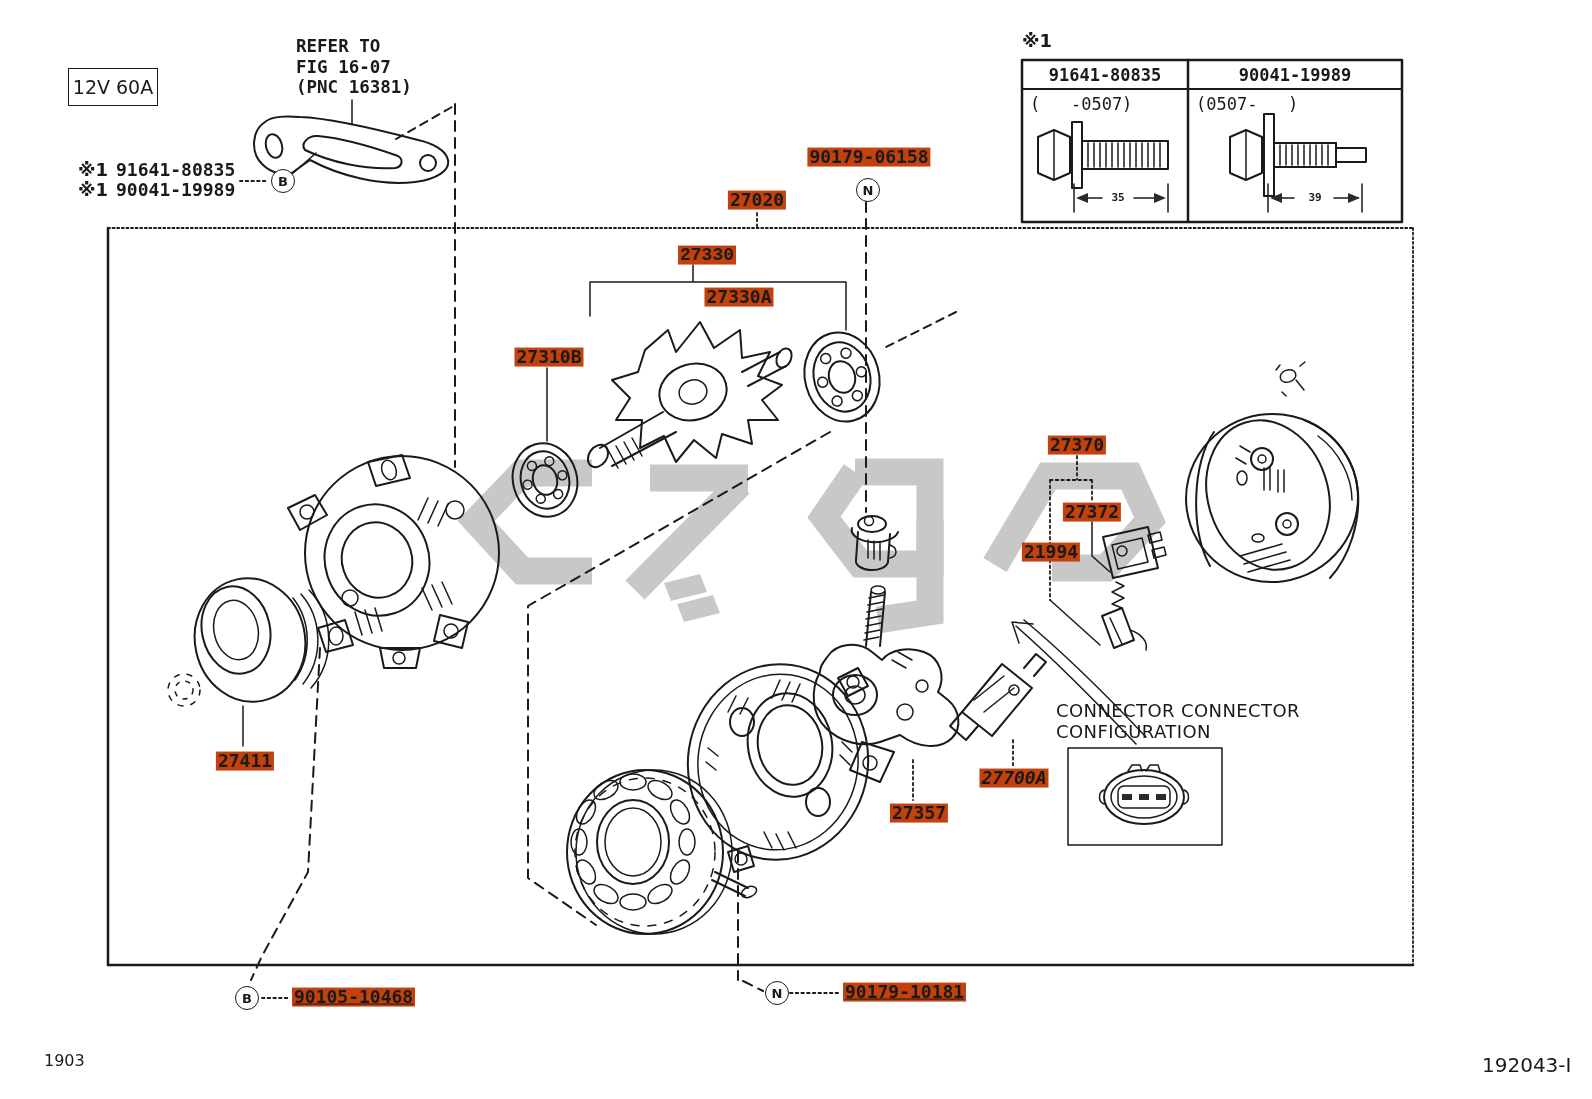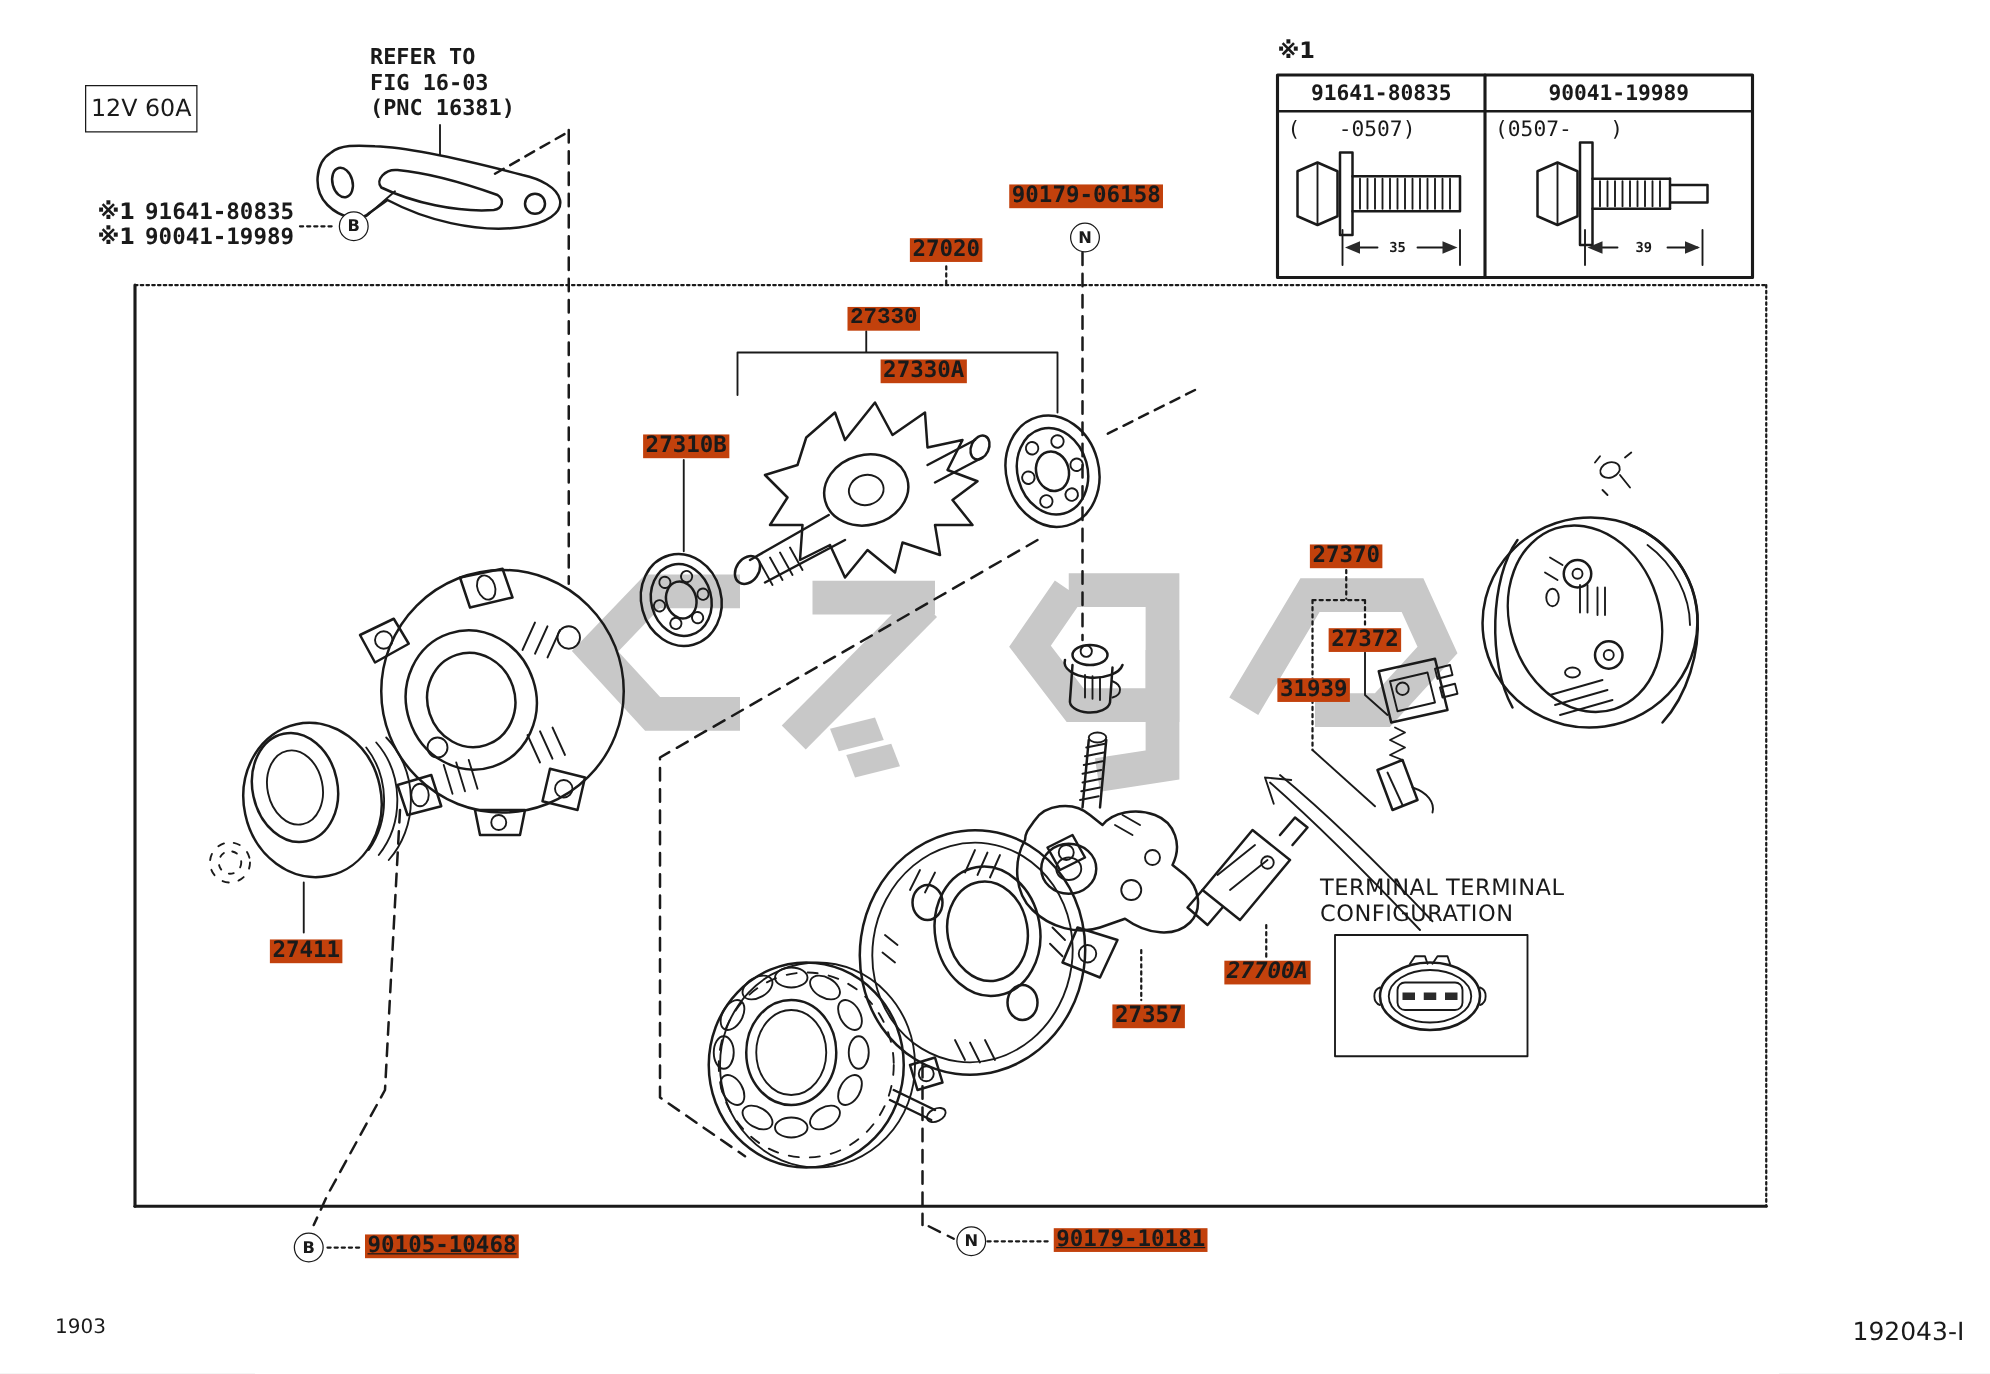--- a/index.html
+++ b/index.html
@@ -308,21 +308,21 @@
 
   <g>
     <path class="ln thin" d="M1136,744 Q1066,670 1016,626"></path>
     <path class="ln thin" d="M1146,737 Q1076,663 1024,620"></path>
     <path class="ln thin" d="M1012,622 L1033,624 M1012,622 L1019,643"></path>
   </g>
 </svg>
 
 <div class="badge">12V 60A</div>
 
-<div class="refer" style="left:296px;top:36px;"><span>REFER TO</span><br><span>FIG 16-03</span><br><span>(PNC 16381)</span></div>
+<div class="refer" style="left:296px;top:36px;"><span>REFER TO</span><br><span>FIG 16-07</span><br><span>(PNC 16381)</span></div>
 
 <div class="mark-row" style="left:78px;top:159px;">
   <span class="mark">※1</span>
   <span>91641-80835</span>
 </div>
 <div class="mark-row" style="left:78px;top:179px;">
   <span class="mark">※1</span>
   <span>90041-19989</span>
 </div>
 <div class="circle-letter" style="left:283px;top:181px;">B</div>
@@ -339,25 +339,25 @@
 <div class="tdate" style="left:1196px;top:104px;">(0507-   )</div>
 <div class="pn dim" style="left:1118px;top:198px;">35</div>
 <div class="pn dim" style="left:1315px;top:198px;">39</div>
 
 <div class="pn" style="left:707px;top:255px;font-family:Liberation Mono, monospace;">27330</div>
 <div class="pn" style="left:739px;top:297px;">27330A</div>
 <div class="pn" style="left:549px;top:357px;">27310B</div>
 <div class="pn" style="left:245px;top:761px;">27411</div>
 <div class="pn" style="left:1077px;top:445px;">27370</div>
 <div class="pn" style="left:1092px;top:512px;">27372</div>
-<div class="pn" style="left:1051px;top:552px;">31939</div>
+<div class="pn" style="left:1051px;top:552px;">21994</div>
 <div class="pn" style="left:919px;top:813px;">27357</div>
 <div class="pn" style="left:1014px;top:778px;font-style:italic;">27700A</div>
 
-<div class="conn-note" style="left:1056px;top:700px;"><span>TERMINAL TERMINAL</span><br><span>CONFIGURATION</span></div>
+<div class="conn-note" style="left:1056px;top:700px;"><span>CONNECTOR CONNECTOR</span><br><span>CONFIGURATION</span></div>
 
 <div class="circle-letter" style="left:247px;top:998px;">B</div>
 <div class="pn pn-left" style="left:292px;top:997px;">90105-10468</div>
 <div class="circle-letter" style="left:777px;top:993px;">N</div>
 <div class="pn pn-left" style="left:843px;top:992px;">90179-10181</div>
 
 <div class="footer" style="left:44px;top:1051px;">1903</div>
 <div class="footer" style="left:1482px;top:1053px;font-size:20px;">192043-I</div>
 
 </div>

